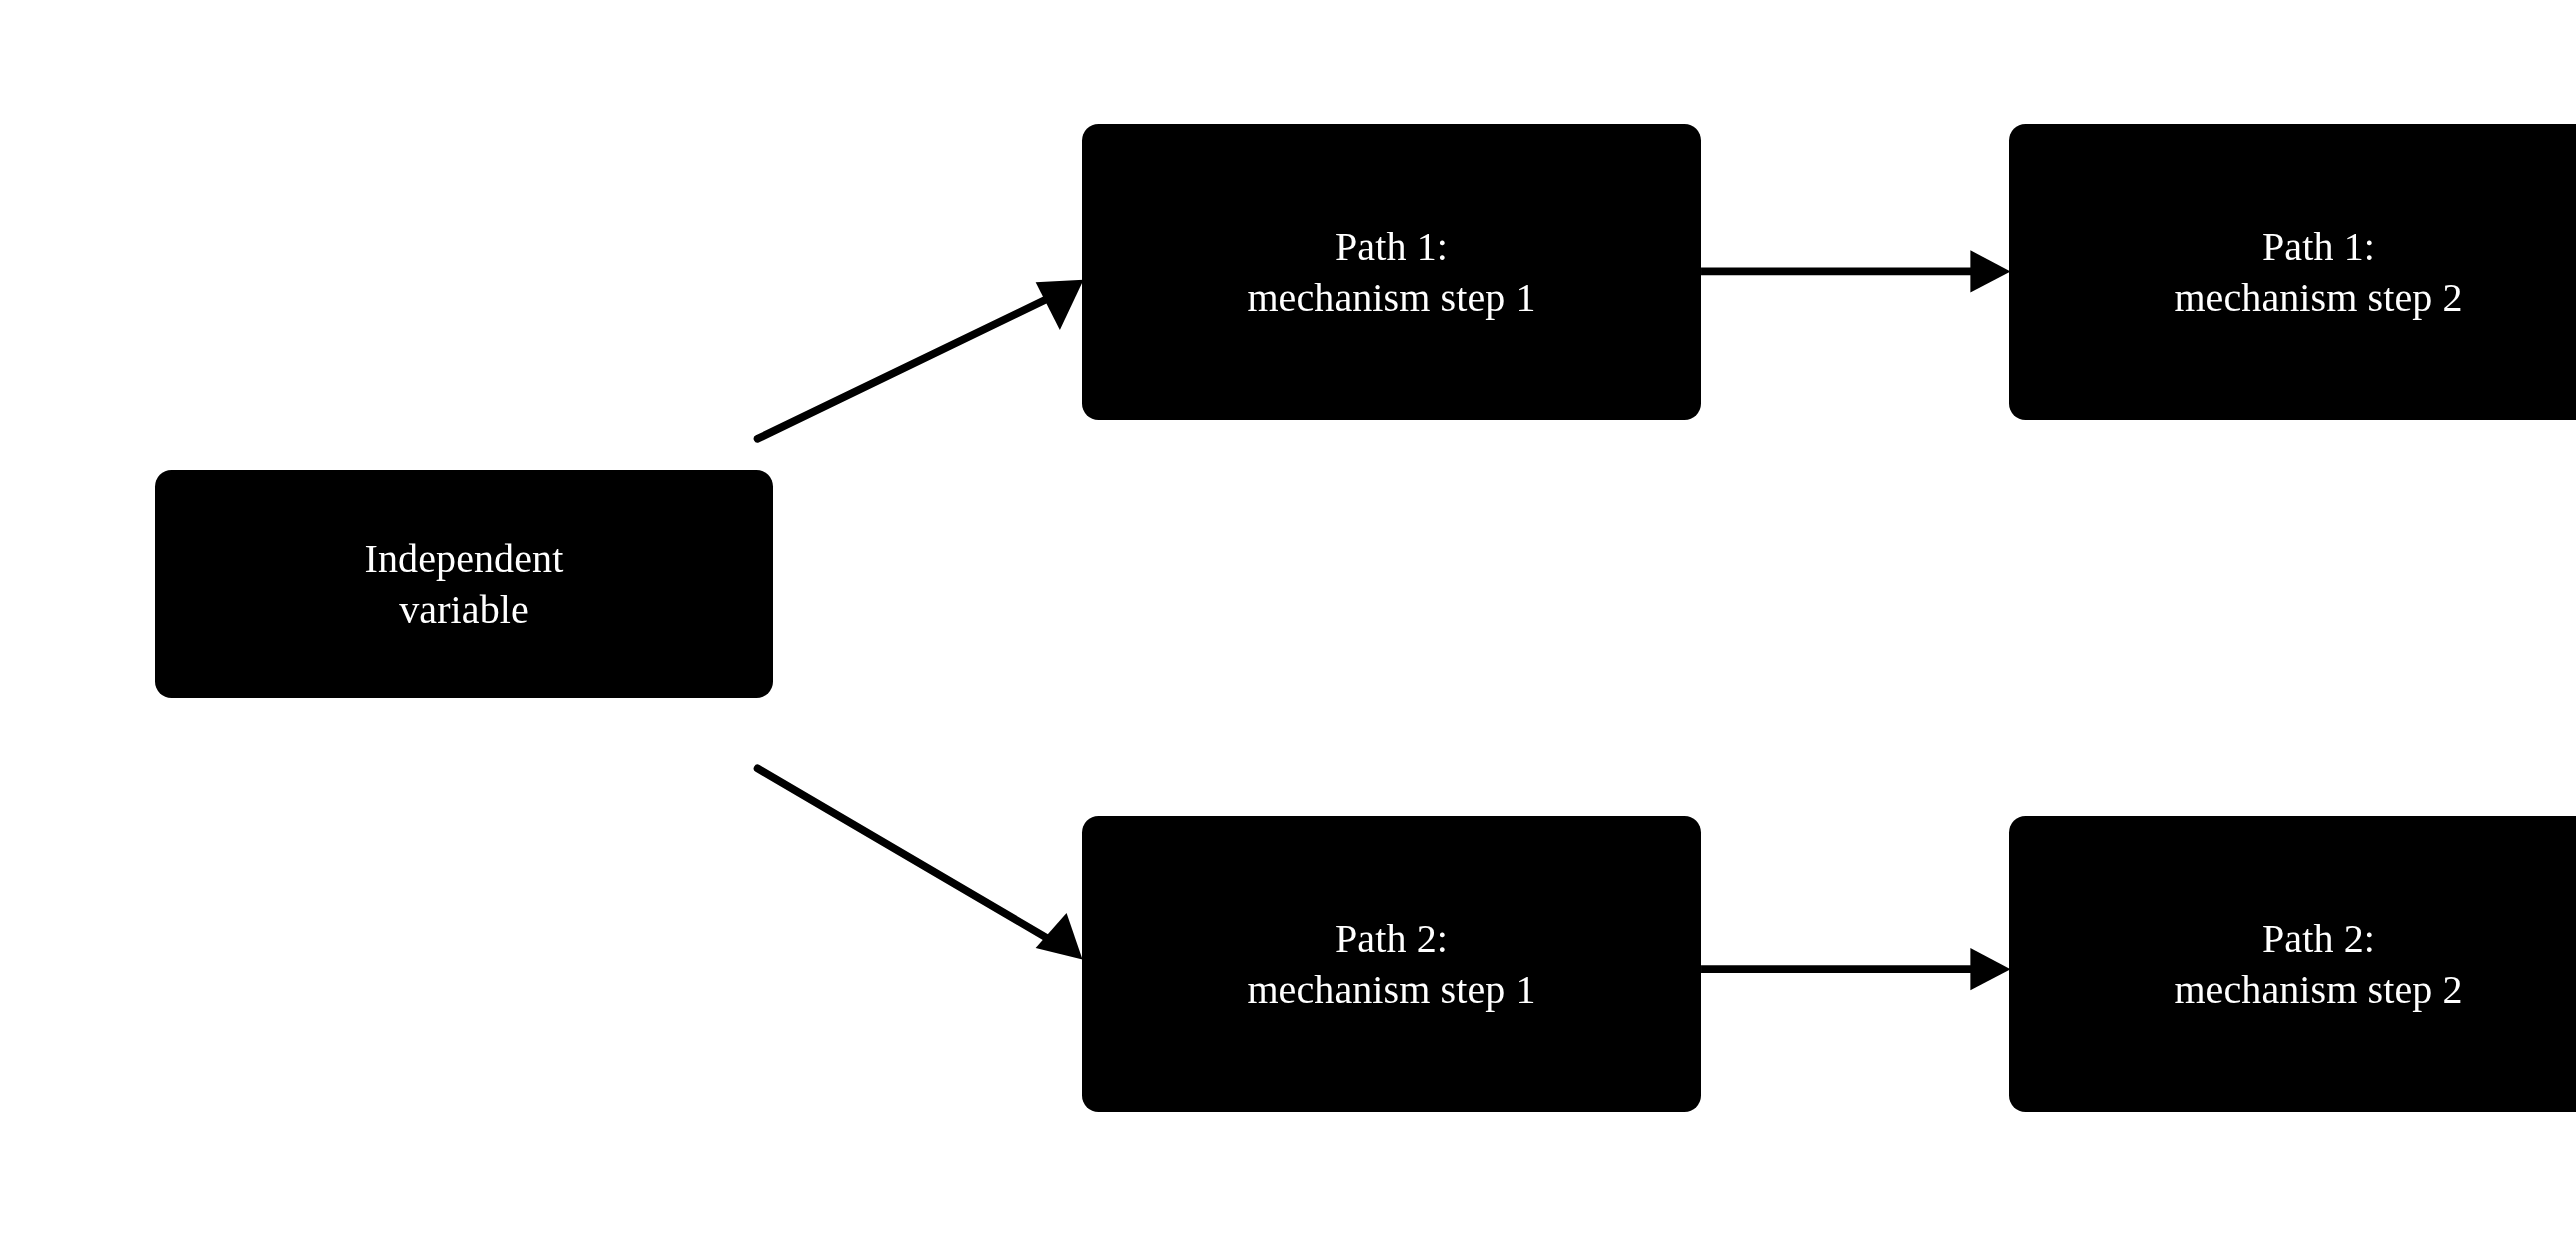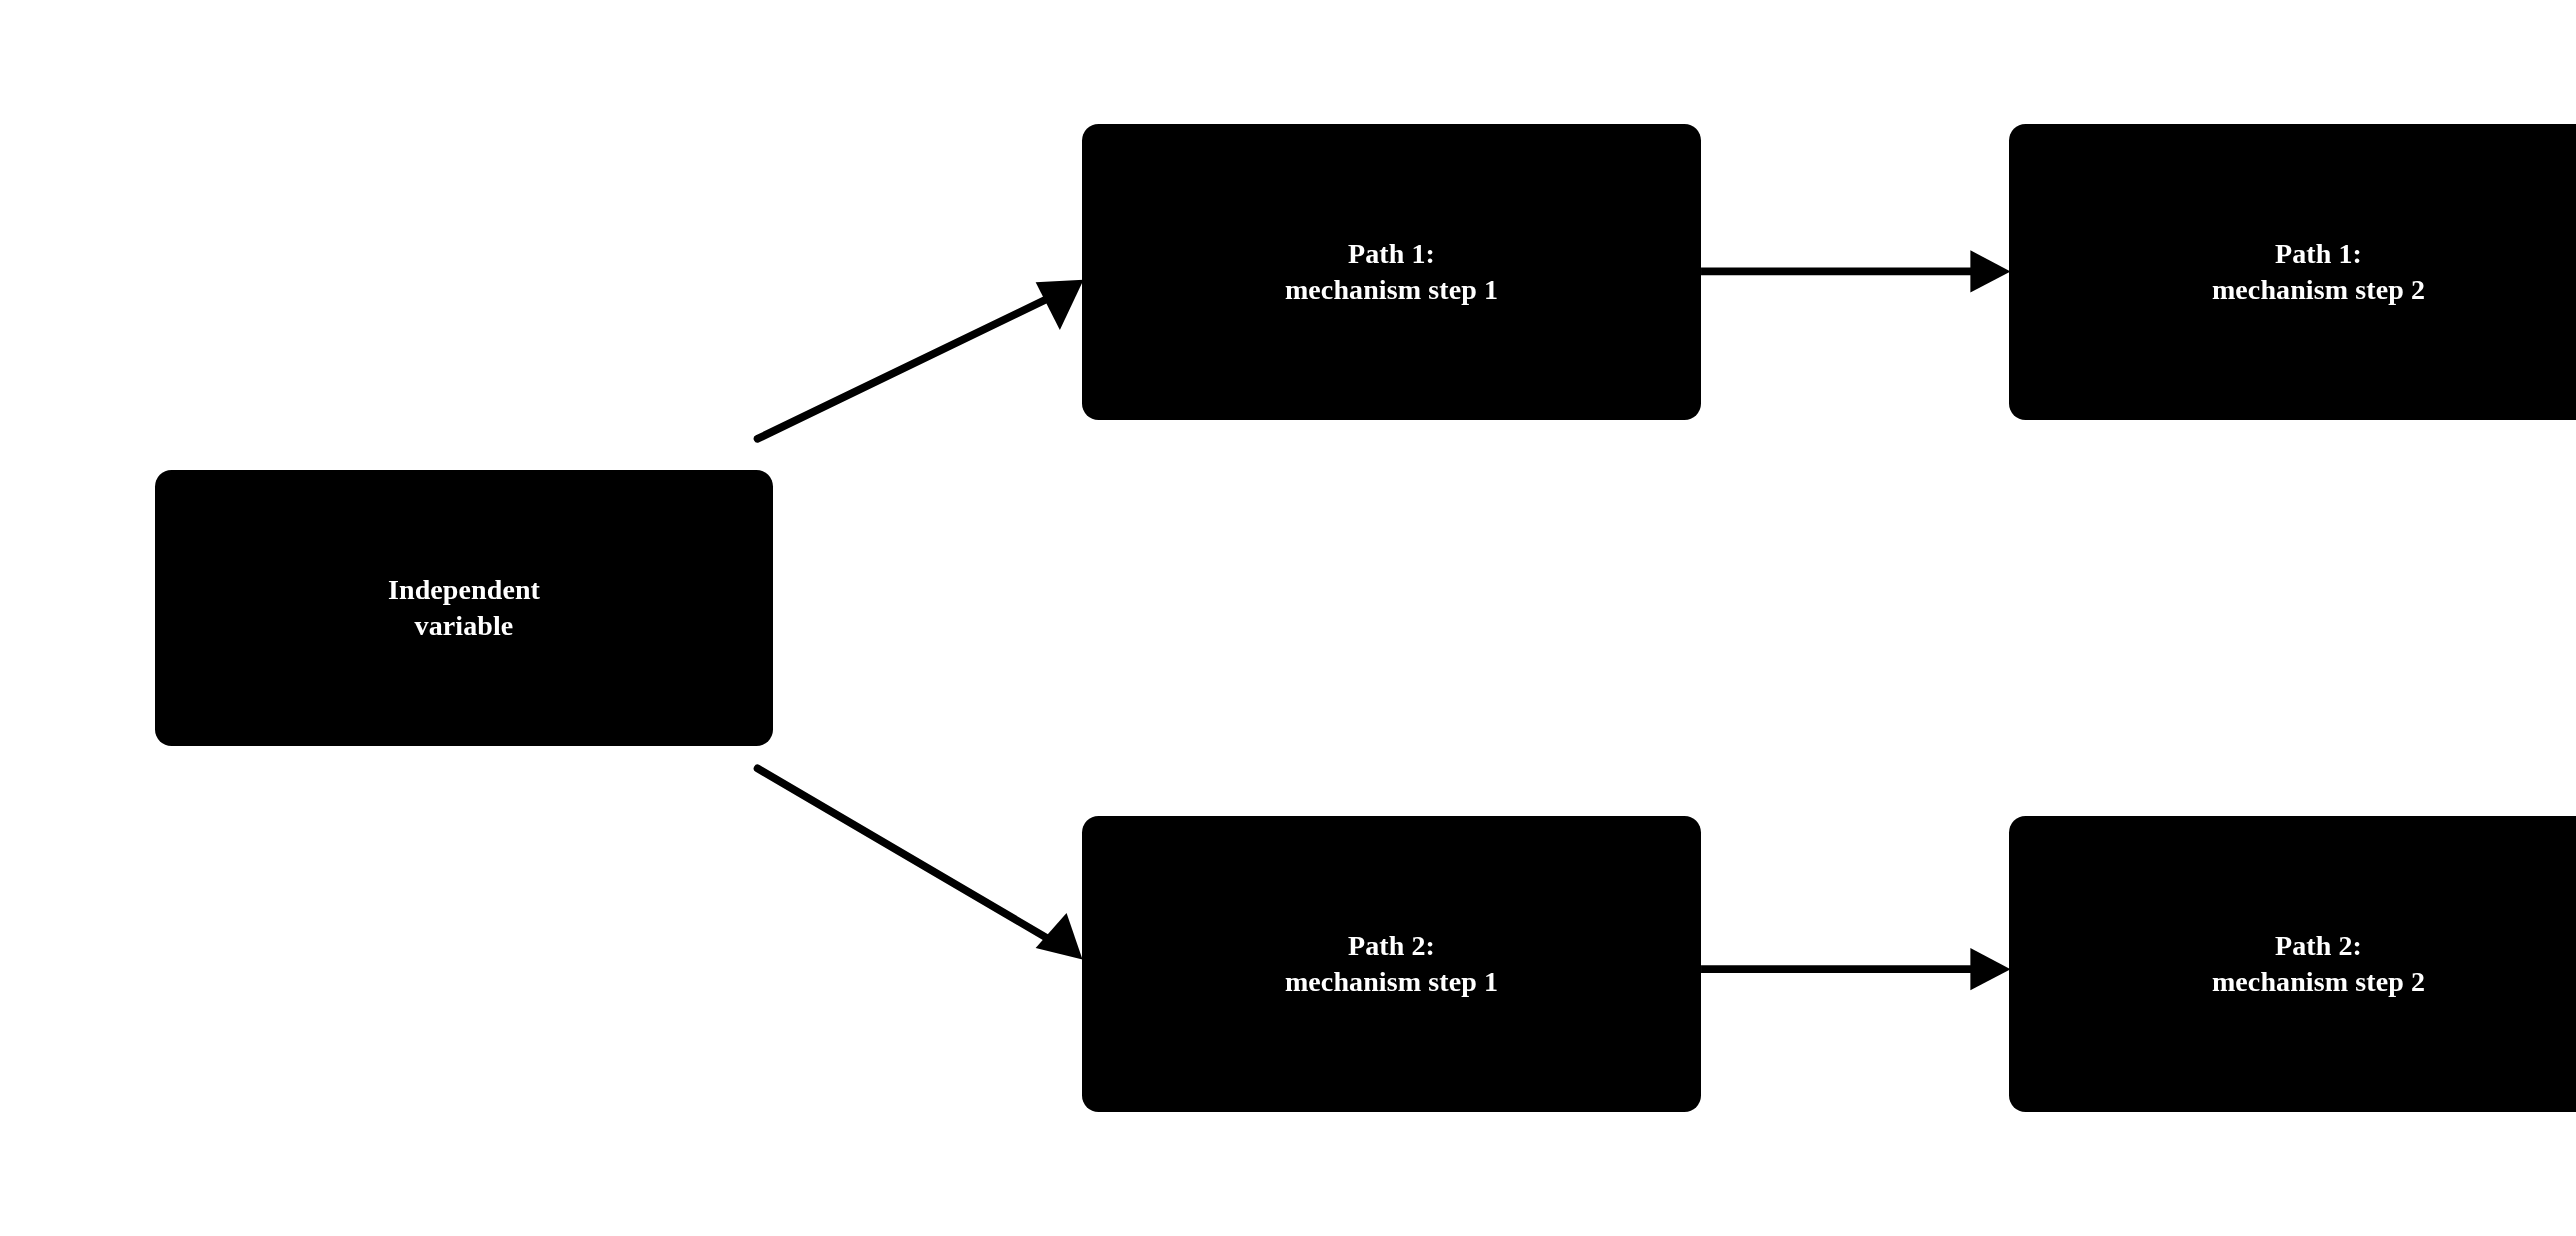--- a/index.html
+++ b/index.html
@@ -31,25 +31,24 @@
     position: absolute;
     box-sizing: border-box;
     display: flex;
     align-items: center;
     justify-content: center;
     text-align: center;
     border-radius: 16.5px;
     color: #ffffff;
     background: #000000;
     font-family: "Liberation Serif", "DejaVu Serif", serif;
-    font-size: 28px;
+    font-size: 40px;
     line-height: 1.28;
     letter-spacing: 0.1px;
     z-index: 2;
-    font-weight: bold;
   }
   .node-label {
     display: block;
     white-space: pre-line;
     padding: 0 12.4px;
   }
 </style>
 </head>
 <body>
 
@@ -81,21 +80,21 @@
       <line x1="3302" y1="1882" x2="3845" y2="1882" stroke="#000000" stroke-width="15" stroke-linecap="butt"></line>
       <polygon points="3903,1882 3825,1841 3825,1923" fill="#000000"></polygon>
     </g>
 
     <g>
       <line x1="5085" y1="1893" x2="5660" y2="1553" stroke="#000000" stroke-width="15" stroke-linecap="round"></line>
       <polygon points="5712,1522 5620,1544 5680,1612" fill="#000000"></polygon>
     </g>
   </svg>
 
-  <div class="node" style="left:155px; top:470px; width:618px; height:276px;">
+  <div class="node" style="left:155px; top:470px; width:618px; height:228px;">
     <span class="node-label">Independent
 variable</span>
   </div>
 
   <div class="node" style="left:1082px; top:124px; width:619px; height:296px;">
     <span class="node-label">Path 1:
 mechanism step 1</span>
   </div>
 
   <div class="node" style="left:2009px; top:124px; width:619px; height:296px;">

